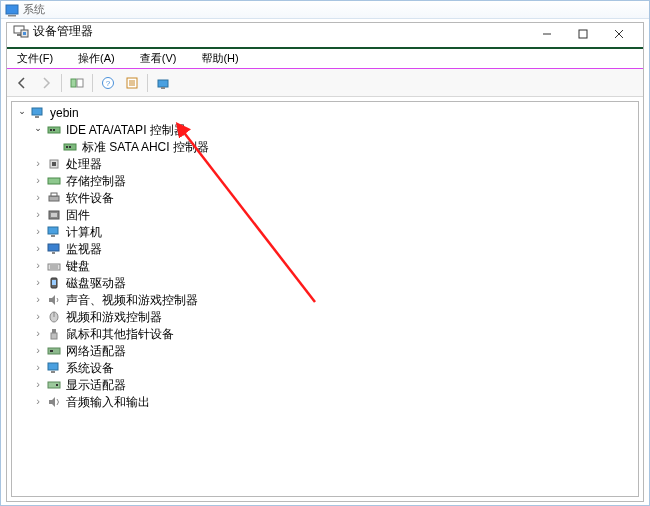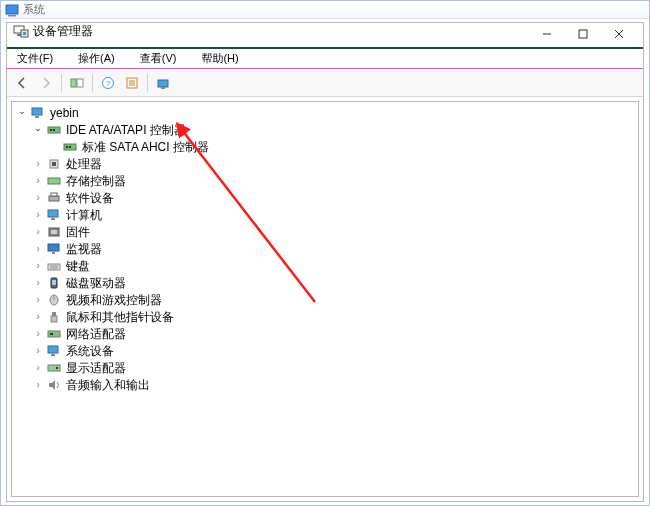--- a/index.html
+++ b/index.html
@@ -203,36 +203,36 @@
               <rect x="4" y="1" width="6" height="3" fill="#fff" stroke="#666"></rect>
             </svg>
           </span>
         <span class="label">软件设备</span>
       </div>
 
       <div class="tree-row" style="padding-left:20px">
         <span class="arrow collapsed"></span>
         <span class="node-icon">
             <svg width="14" height="12">
+              <rect x="2" y="2" width="10" height="8" fill="#888" stroke="#555"></rect>
+              <rect x="4" y="4" width="6" height="4" fill="#ccc"></rect>
+            </svg>
+          </span>
+        <span class="label">固件</span>
+      </div>
+
+      <div class="tree-row" style="padding-left:20px">
+        <span class="arrow collapsed"></span>
+        <span class="node-icon">
+            <svg width="14" height="12">
               <rect x="1" y="1" width="10" height="7" fill="#4aa0e0" stroke="#2a70a0"></rect>
               <rect x="4" y="9" width="4" height="2" fill="#888"></rect>
             </svg>
           </span>
         <span class="label">计算机</span>
-      </div>
-
-      <div class="tree-row" style="padding-left:20px">
-        <span class="arrow collapsed"></span>
-        <span class="node-icon">
-            <svg width="14" height="12">
-              <rect x="2" y="2" width="10" height="8" fill="#888" stroke="#555"></rect>
-              <rect x="4" y="4" width="6" height="4" fill="#ccc"></rect>
-            </svg>
-          </span>
-        <span class="label">固件</span>
       </div>
 
       <div class="tree-row" style="padding-left:20px">
         <span class="arrow collapsed"></span>
         <span class="node-icon">
             <svg width="14" height="12">
               <rect x="1" y="1" width="11" height="7" fill="#3a80d0" stroke="#2a5a90"></rect>
               <rect x="5" y="9" width="3" height="2" fill="#888"></rect>
             </svg>
           </span>
@@ -256,20 +256,30 @@
         <span class="arrow collapsed"></span>
         <span class="node-icon">
             <svg width="14" height="12">
               <rect x="4" y="1" width="6" height="10" rx="1" fill="#666" stroke="#333"></rect>
               <rect x="5" y="3" width="4" height="5" fill="#9cf"></rect>
             </svg>
           </span>
         <span class="label">磁盘驱动器</span>
       </div>
 
+      <div class="tree-row" style="padding-left:20px">
+        <span class="arrow collapsed"></span>
+        <span class="node-icon">
+            <svg width="14" height="12">
+              <path d="M2 4 L5 4 L8 1 L8 11 L5 8 L2 8 Z" fill="#888"></path>
+              <path d="M10 4 Q12 6 10 8" fill="none" stroke="#888"></path>
+            </svg>
+          </span>
+        <span class="label">声音、视频和游戏控制器</span>
+      </div>
 
       <div class="tree-row" style="padding-left:20px">
         <span class="arrow collapsed"></span>
         <span class="node-icon">
             <svg width="14" height="12">
               <ellipse cx="7" cy="6" rx="4" ry="5" fill="#d0d0d0" stroke="#888"></ellipse>
               <line x1="7" y1="1" x2="7" y2="6" stroke="#888"></line>
             </svg>
           </span>
         <span class="label">视频和游戏控制器</span>

